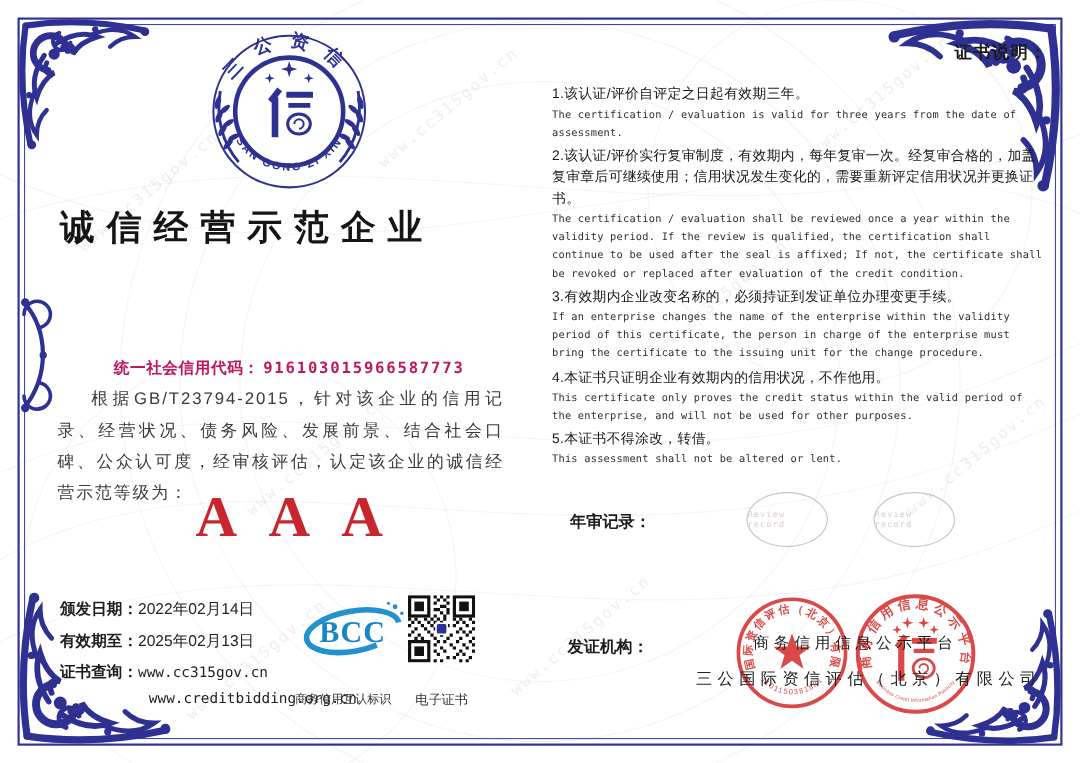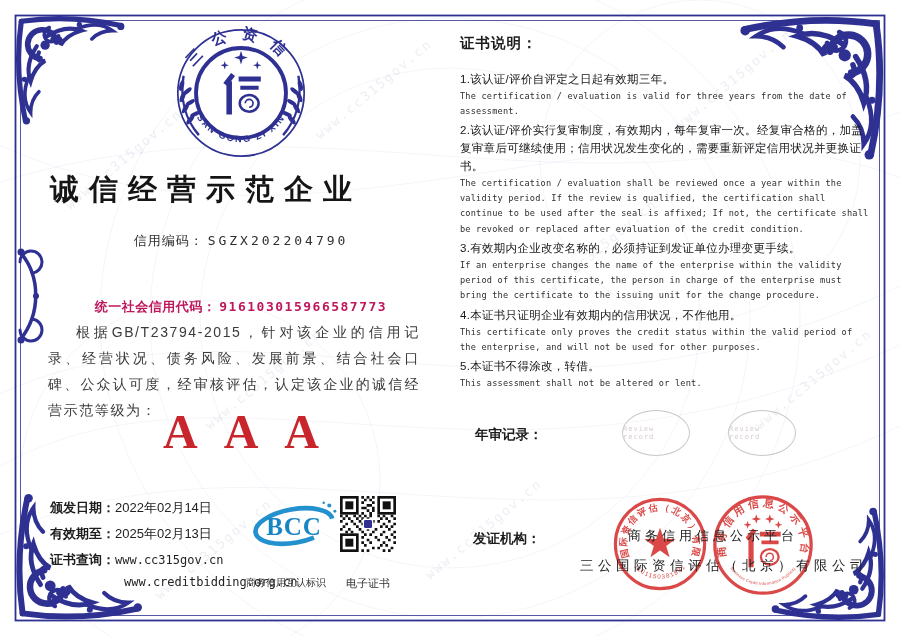--- a/index.html
+++ b/index.html
@@ -33,21 +33,21 @@
   .date-row { margin-bottom:10px; line-height:16px; white-space:nowrap; }
   .date-row .lbl { font-weight:bold; color:#1d1d1d; }
   .date-row .url { font-family:"DejaVu Sans Mono", monospace; font-size:12px; color:#222; }
   .url-row2 { margin-left:74px; margin-top:6px; }
   .bcc-block { position:absolute; left:206px; top:4px; width:98px; text-align:left; }
   .bcc-block .caption { position:absolute; top:76px; left:0; right:0; font-size:10px; color:#333; white-space:nowrap; }
   .qr-block { position:absolute; left:296px; top:0; width:64px; text-align:center; }
   .qr-block .caption { position:absolute; top:80px; left:0; right:0; font-size:11px; color:#333; white-space:nowrap; }
 
   .instructions { position:absolute; left:0; top:4px; width:413px; }
-  .instructions .heading { font-size:14.5px; font-weight:bold; letter-spacing:1px; color:#1c1c1c; margin-bottom:18px; }
+  .instructions .heading { font-size:14.5px; font-weight:bold; letter-spacing:1px; color:#1c1c1c; margin-bottom:18px;text-align:right; }
   .instr-item { margin-bottom:3px; }
   .instr-item .zh { font-size:11.5px; color:#161616; line-height:1.55; font-weight:500; letter-spacing:0.3px; }
   .instr-item .en { font-size:8.6px; font-family:"DejaVu Sans Mono", monospace; color:#2e2e2e; line-height:1.78; letter-spacing:0.2px; }
 
   .annual-label { position:absolute; left:15px; top:396px; font-size:13.5px; font-weight:bold; color:#1c1c1c; }
   .stamp-oval { position:absolute; width:68px; height:46px; border:1.5px solid #c7c7c7; border-radius:50%;
     display:flex; align-items:center; justify-content:flex-end; background:transparent; }
   .stamp-oval span { font-size:7px; font-family:"DejaVu Sans Mono", monospace; color:#d7cccc; letter-spacing:1px; }
   .oval1 { left:162px; top:380px; }
   .oval2 { left:268px; top:380px; }
@@ -195,23 +195,20 @@
             <ellipse cx="22" cy="92" rx="5.5" ry="2.2" transform="rotate(-24 22 92)"></ellipse>
             <ellipse cx="17" cy="80" rx="5.5" ry="2.2" transform="rotate(-32 17 80)"></ellipse>
             <ellipse cx="14" cy="68" rx="5.5" ry="2.2" transform="rotate(-40 14 68)"></ellipse>
           </g>
         </g>
       </svg>
     </div>
 
     <div class="cert-title">诚信经营示范企业</div>
 
-    <div class="credit-line">
-      <span class="lbl">信用编码：</span><span class="val">SGZX202204790</span>
-    </div>
 
     <div class="uscc-line">
       <span class="lbl">统一社会信用代码：</span><span class="val">916103015966587773</span>
     </div>
 
     <p class="statement">根据GB/T23794-2015，针对该企业的信用记录、经营状况、债务风险、发展前景、结合社会口碑、公众认可度，经审核评估，认定该企业的诚信经营示范等级为：</p>
 
     <div class="grade">AAA</div>
 
     <div class="cert-footer">

